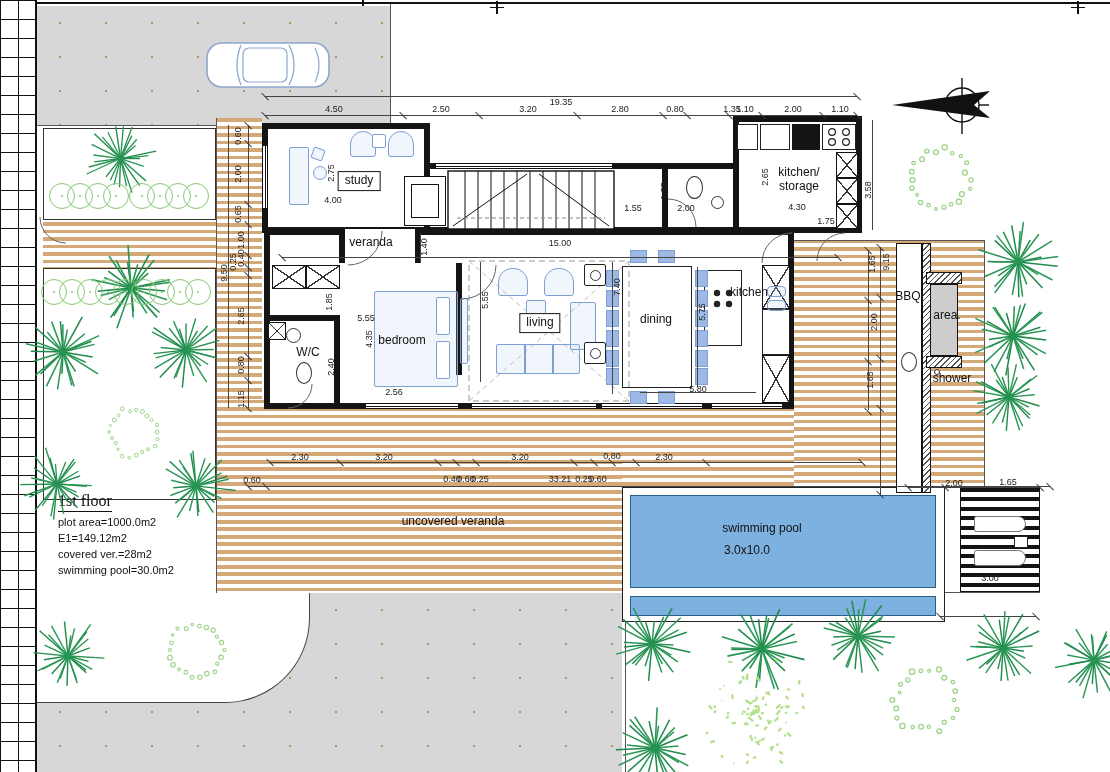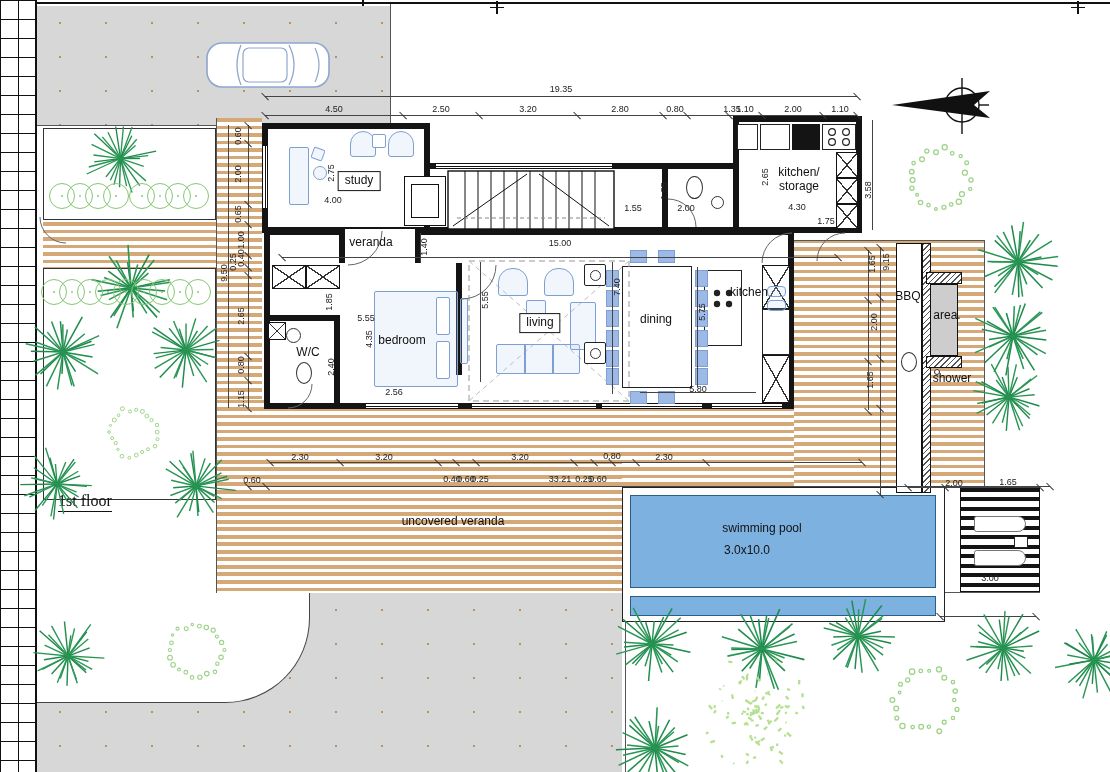--- a/index.html
+++ b/index.html
@@ -242,20 +242,26 @@
 
   <svg class="abs" style="left:890px;top:78px;" width="108" height="56" viewBox="0 0 108 56">
     <line x1="72" y1="0" x2="72" y2="56" stroke="#111" stroke-width="1.4"></line>
     <circle cx="72" cy="27" r="17" fill="none" stroke="#111" stroke-width="1.4"></circle>
     <line x1="89" y1="27" x2="99" y2="27" stroke="#111" stroke-width="1.4"></line>
     <polygon points="2,27 100,13 84,27 100,40" fill="#111"></polygon>
   </svg>
 
   <div class="abs" style="left:58px;top:492px;width:170px;">
     <div class="info-title" style="font-family:'Liberation Serif',serif;">1st floor</div>
+    <div id="info-lines">
+        <div class="info-line">plot area=1000.0m2</div>
+        <div class="info-line">E1=149.12m2</div>
+        <div class="info-line">covered ver.=28m2</div>
+        <div class="info-line">swimming pool=30.0m2</div>
+      </div>
   </div>
 
   <div id="gen" class="abs" style="left:0;top:0;width:1110px;height:772px;">
       <div class="abs dline" style="left: 265px; top: 96px; width: 592px; height: 1px;"></div>
       <div class="abs dline" style="left: 265px; top: 115px; width: 592px; height: 1px;"></div>
       <div class="abs dline" style="left: 248px; top: 125px; width: 1px; height: 283px;"></div>
       <div class="abs dline" style="left: 228px; top: 125px; width: 1px; height: 283px;"></div>
       <div class="abs dline" style="left: 282px; top: 257px; width: 556px; height: 1px;"></div>
       <div class="abs dline" style="left: 270px; top: 462px; width: 592px; height: 1px;"></div>
       <div class="abs dline" style="left: 248px; top: 486px; width: 802px; height: 1px;"></div>
@@ -314,21 +320,21 @@
       <div class="abs tick" style="left: 243px; top: 408px; transform: rotate(45deg);"></div>
       <div class="abs tick" style="left: 875px; top: 247px; transform: rotate(45deg);"></div>
       <div class="abs tick" style="left: 875px; top: 297px; transform: rotate(45deg);"></div>
       <div class="abs tick" style="left: 875px; top: 358px; transform: rotate(45deg);"></div>
       <div class="abs tick" style="left: 875px; top: 408px; transform: rotate(45deg);"></div>
       <div class="abs tick" style="left: 875px; top: 494px; transform: rotate(45deg);"></div>
       <div class="abs tick" style="left: 863px; top: 250px; transform: rotate(45deg);"></div>
       <div class="abs tick" style="left: 863px; top: 300px; transform: rotate(45deg);"></div>
       <div class="abs tick" style="left: 863px; top: 361px; transform: rotate(45deg);"></div>
       <div class="abs tick" style="left: 863px; top: 411px; transform: rotate(45deg);"></div>
-      <div class="abs dim" style="left: 561px; top: 89px; transform: translate(-50%, -50%); background: rgba(255, 255, 255, 0);">19.35</div>
+      <div class="abs dim" style="left: 561px; top: 102px; transform: translate(-50%, -50%); background: rgba(255, 255, 255, 0);">19.35</div>
       <div class="abs dim" style="left: 334px; top: 109px; transform: translate(-50%, -50%); background: rgba(255, 255, 255, 0);">4.50</div>
       <div class="abs dim" style="left: 441px; top: 109px; transform: translate(-50%, -50%); background: rgba(255, 255, 255, 0);">2.50</div>
       <div class="abs dim" style="left: 528px; top: 109px; transform: translate(-50%, -50%); background: rgba(255, 255, 255, 0);">3.20</div>
       <div class="abs dim" style="left: 620px; top: 109px; transform: translate(-50%, -50%); background: rgba(255, 255, 255, 0);">2.80</div>
       <div class="abs dim" style="left: 675px; top: 109px; transform: translate(-50%, -50%); background: rgba(255, 255, 255, 0);">0.80</div>
       <div class="abs dim" style="left: 732px; top: 109px; transform: translate(-50%, -50%); background: rgba(255, 255, 255, 0);">1.35</div>
       <div class="abs dim" style="left: 745px; top: 109px; transform: translate(-50%, -50%); background: rgba(255, 255, 255, 0);">1.10</div>
       <div class="abs dim" style="left: 793px; top: 109px; transform: translate(-50%, -50%); background: rgba(255, 255, 255, 0);">2.00</div>
       <div class="abs dim" style="left: 840px; top: 109px; transform: translate(-50%, -50%); background: rgba(255, 255, 255, 0);">1.10</div>
       <div class="abs dim" style="left: 238px; top: 136px; transform: translate(-50%, -50%) rotate(-90deg); background: rgba(255, 255, 255, 0);">0.60</div>

